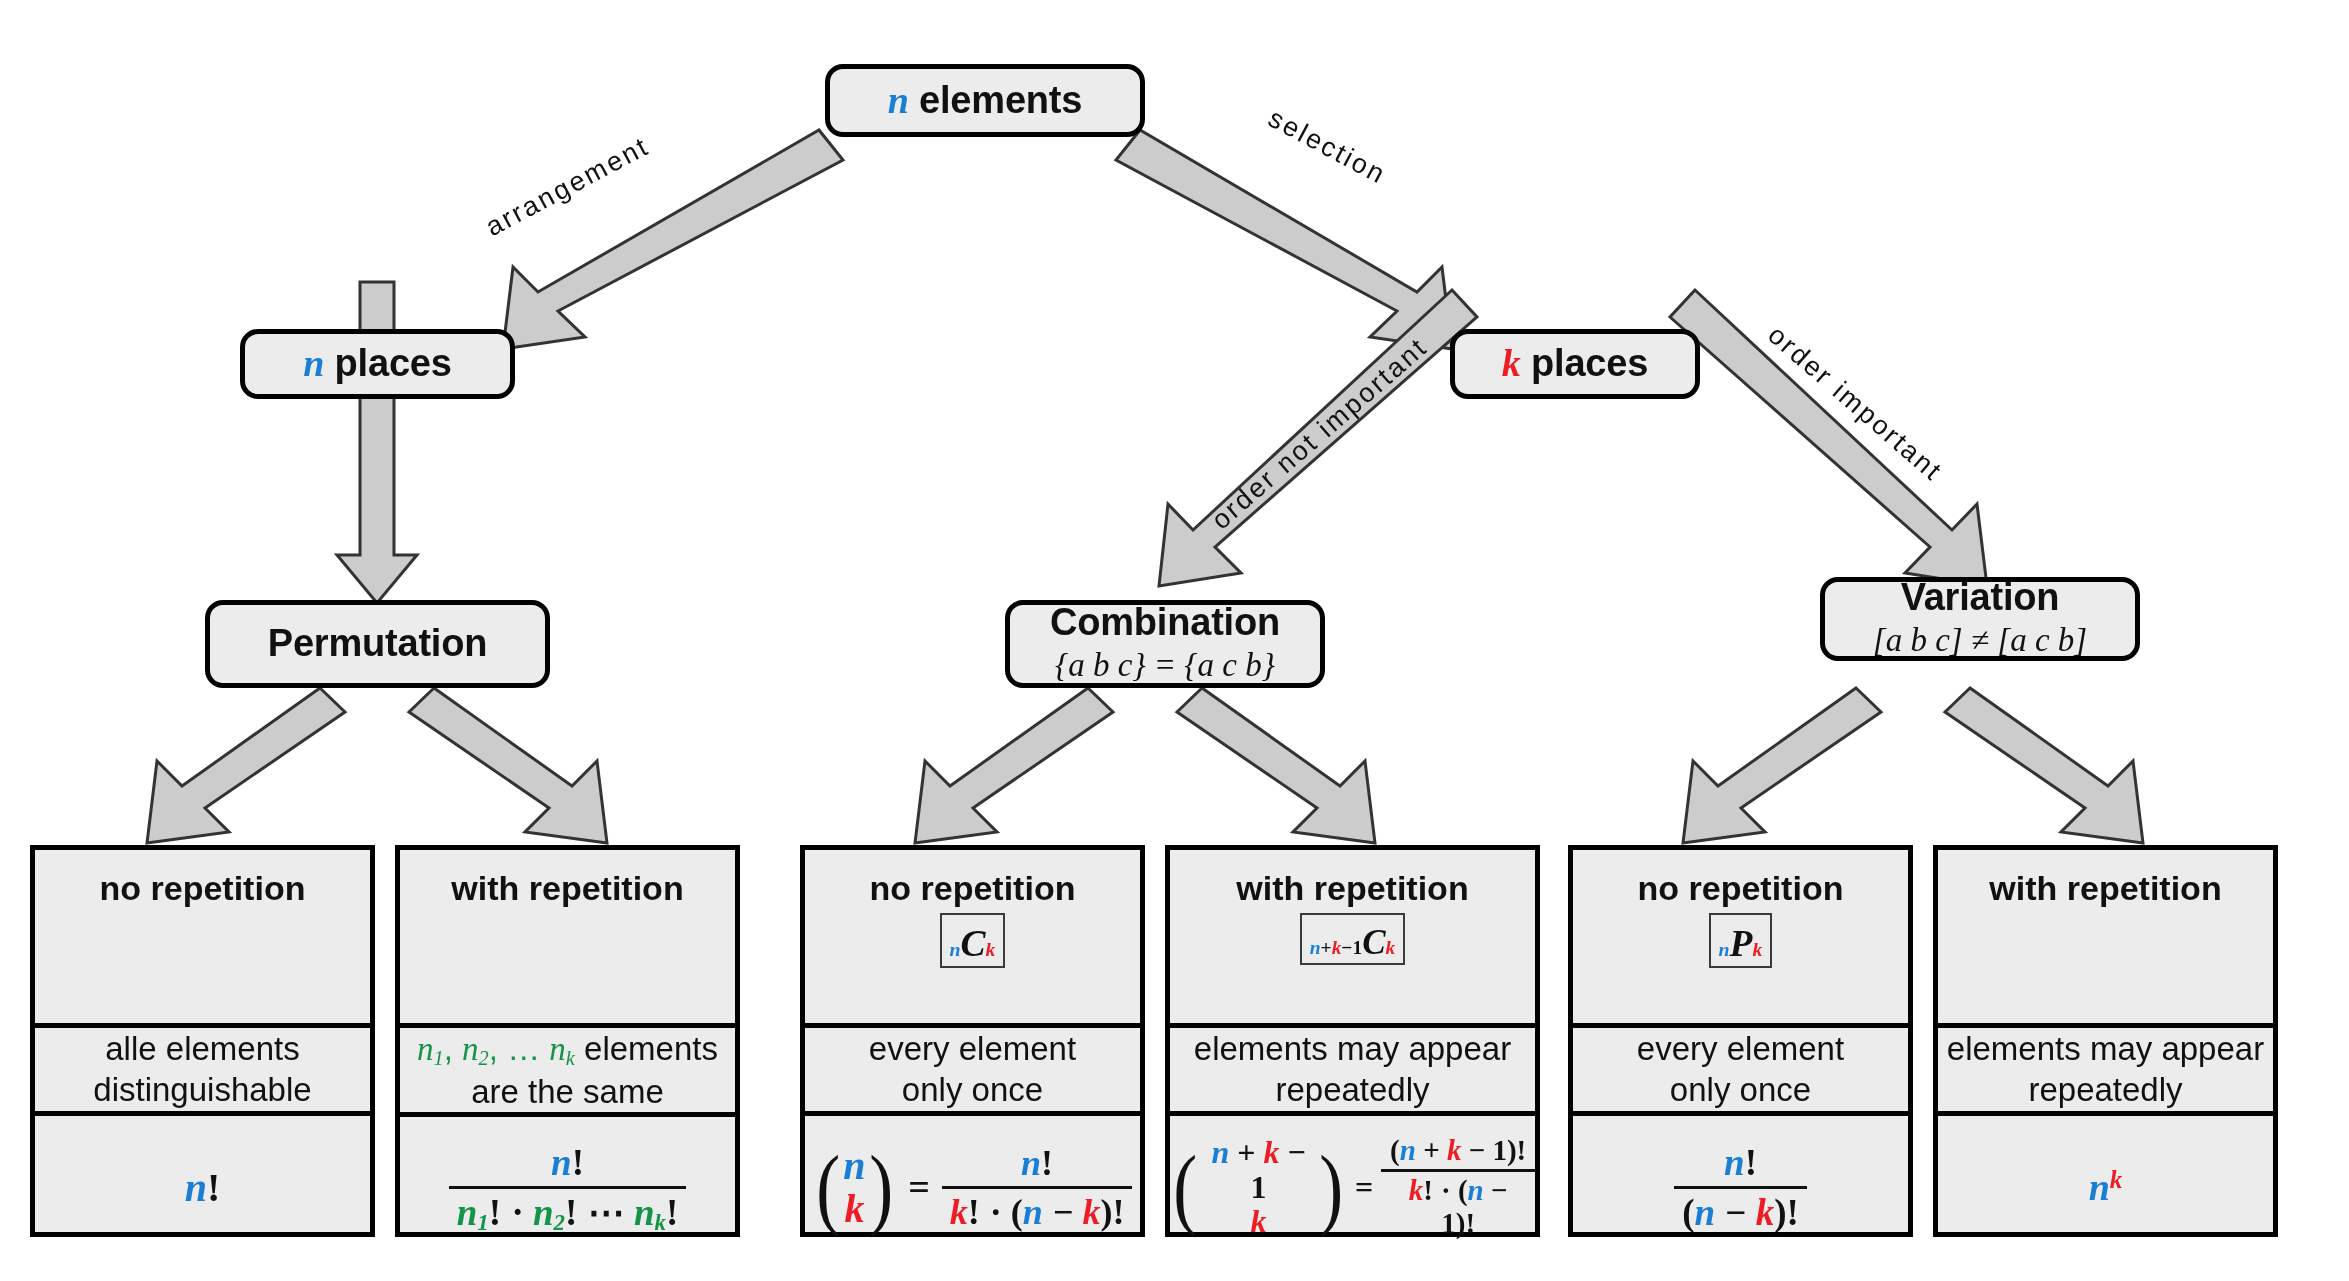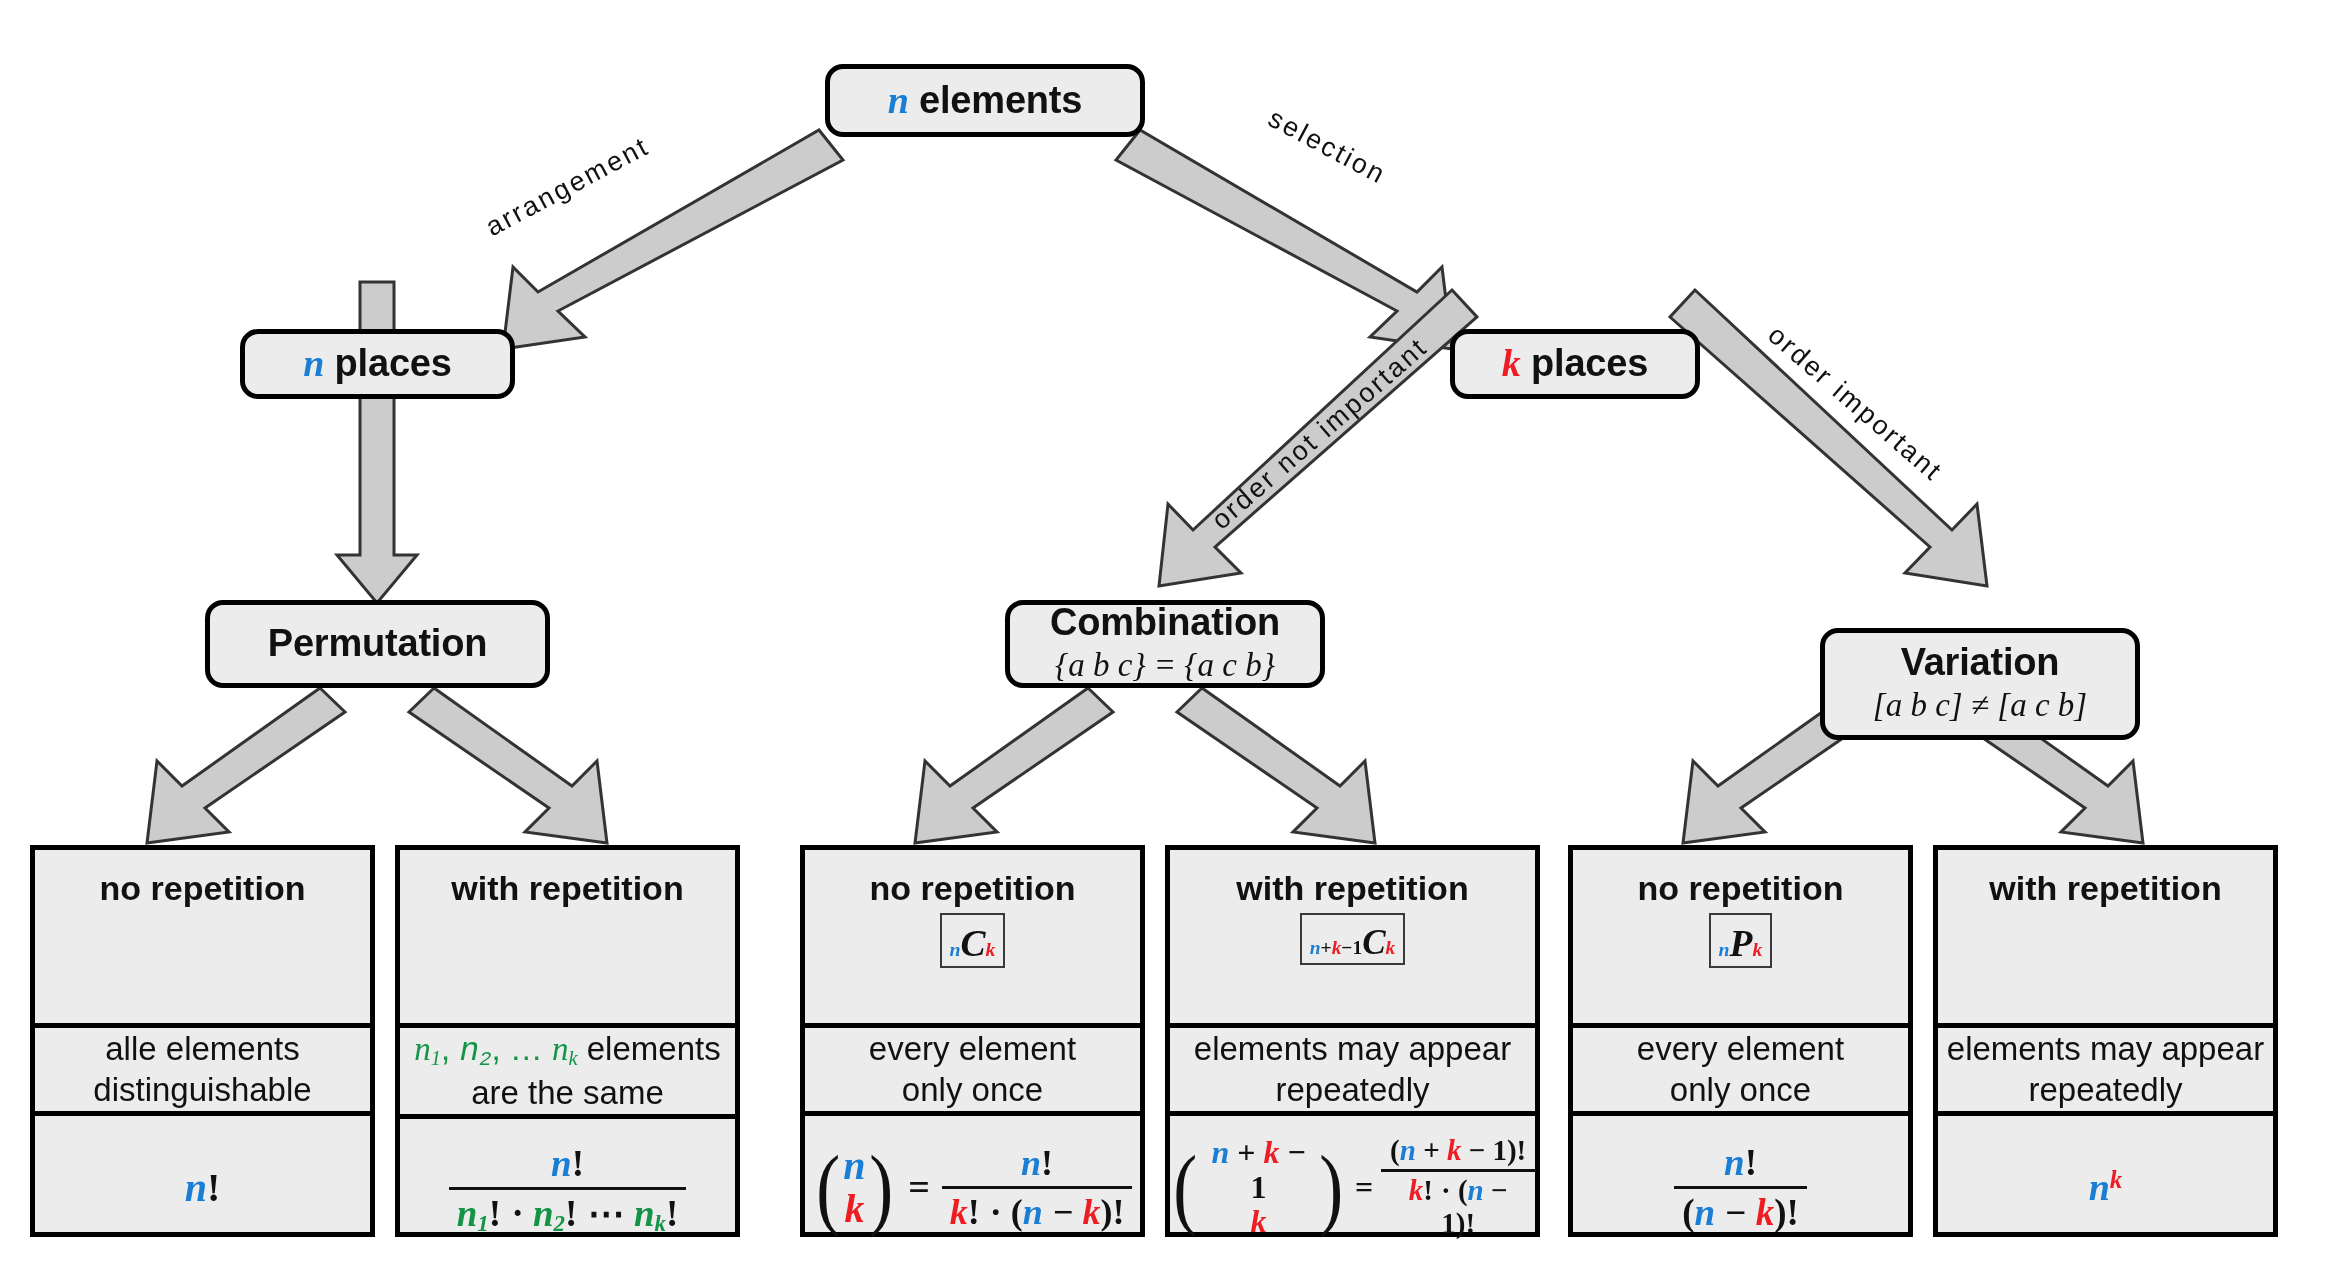--- a/index.html
+++ b/index.html
@@ -200,21 +200,21 @@
 
   <div class="node" style="left:205px; top:600px; width:345px; height:88px;">
     <div class="title">Permutation</div>
   </div>
 
   <div class="node" style="left:985px; top:600px; width:320px; height:88px;margin-left:20px;">
     <div class="title">Combination</div>
     <div class="sub">{a b c} = {a c b}</div>
   </div>
 
-  <div class="node" style="left:1820px; top:628px; width:320px; height:112px;">
+  <div class="node" style="left:1820px; top:577px; width:320px; height:84px;">
     <div class="title">Variation</div>
     <div class="sub">[a b c] ≠ [a c b]</div>
   </div>
 
   <div class="leaf" style="left:30px; top:845px; width:345px; height:392px;">
     <div class="top">
       <div class="head">no repetition</div>
     </div>
     <div class="desc">
       <div>alle elements</div>
@@ -225,21 +225,21 @@
     </div>
   </div>
 
   <div class="leaf" style="left:395px; top:845px; width:345px; height:392px;">
     <div class="top">
       <div class="head">with repetition</div>
     </div>
     <div class="desc">
       <div>
         <span class="m green" style="font-weight:normal;">n<sub>1</sub></span><span class="green">,</span>
-        <span class="m green" style="font-weight:normal;font-family:Liberation Mono, monospace;">n<sub>2</sub></span><span class="green">, …</span>
+        <span class="m green" style="font-weight:normal;">n<sub>2</sub></span><span class="green">, …</span>
         <span class="m green" style="font-weight:normal;">n<sub>k</sub></span>
         <span>elements</span>
       </div>
       <div>are the same</div>
     </div>
     <div class="formula-cell" style="border-top:5px solid #000; height:148px;">
       <span class="frac" style="font-size:37px;">
         <span class="num"><span class="m blue">n</span><span class="mn blk">!</span></span>
         <span class="den">
           <span class="m green">n<sub>1</sub></span><span class="mn blk">!</span>

